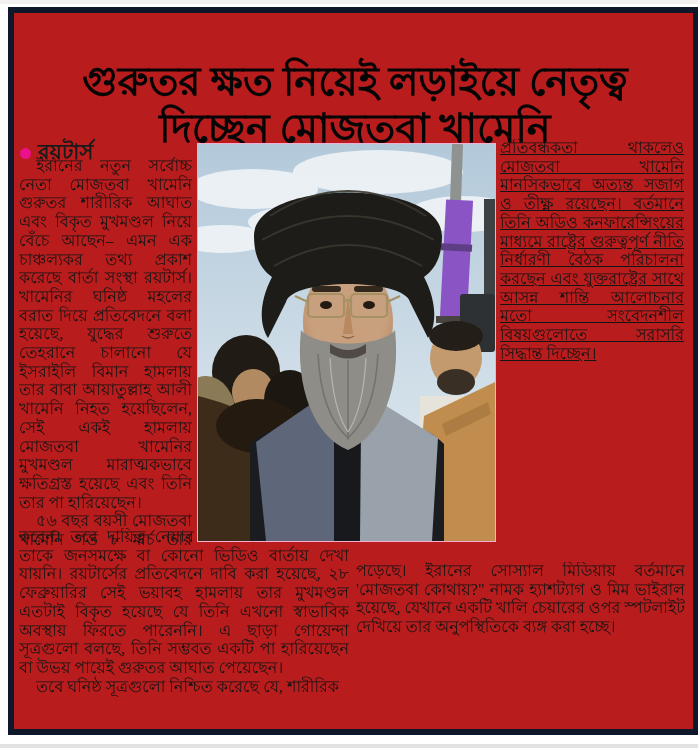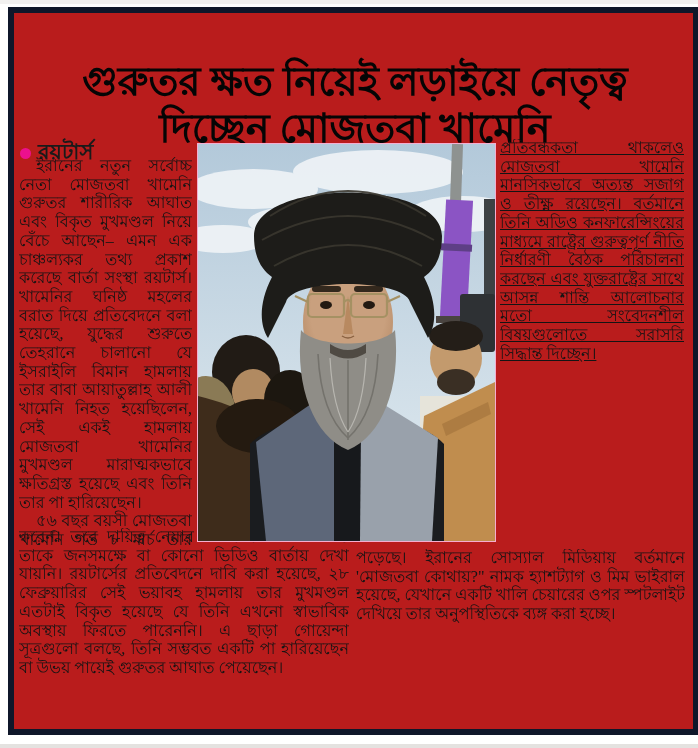--- a/index.html
+++ b/index.html
@@ -25,21 +25,21 @@
   }
   .byline-bullet{
     width:11px;height:11px;border-radius:50%;background:#ec108d;display:inline-block;flex:0 0 auto;
   }
   .bodytext{color:#141414;font-size:16px;line-height:18.7px;text-align:justify;overflow:hidden;position:absolute;}
   .bodytext p{margin:0;}
   .bodytext p.indent{text-indent:17px;}
   .col-left{left:19px;top:157px;width:173px;height:388px;}
   .col-right{left:500px;top:139px;width:184px;height:408px;text-decoration:underline;}
   .block-bottom-left{left:19px;top:528px;width:330px;height:170px;}
-  .block-bottom-right{left:356px;top:549px;width:329px;height:172px;}
+  .block-bottom-right{left:356px;top:562px;width:329px;height:172px;}
   .photo{
     position:absolute;left:197px;top:143px;width:297px;height:397px;
     border:1px solid #f5aed0;background:#b5cbdc;
   }
   .photo svg{display:block;}
 </style>
 </head>
 <body>
 
 <div class="page-top-edge"></div>
@@ -57,20 +57,21 @@
   <p class="indent">ইরানের নতুন সর্বোচ্চ নেতা মোজতবা খামেনি গুরুতর শারীরিক আঘাত এবং বিকৃত মুখমণ্ডল নিয়ে বেঁচে আছেন– এমন এক চাঞ্চল্যকর তথ্য প্রকাশ করেছে বার্তা সংস্থা রয়টার্স। খামেনির ঘনিষ্ঠ মহলের বরাত দিয়ে প্রতিবেদনে বলা হয়েছে, যুদ্ধের শুরুতে তেহরানে চালানো যে ইসরাইলি বিমান হামলায় তার বাবা আয়াতুল্লাহ আলী খামেনি নিহত হয়েছিলেন, সেই একই হামলায় মোজতবা খামেনির মুখমণ্ডল মারাত্মকভাবে ক্ষতিগ্রস্ত হয়েছে এবং তিনি তার পা হারিয়েছেন।</p>
   <p class="indent">৫৬ বছর বয়সী মোজতবা খামেনি গত ৮ মার্চ তার বাবার উত্তরসূরি হিসেবে দায়িত্ব গ্রহণ</p>
 </div>
 
 <div class="bodytext col-right">
   <p>প্রতিবন্ধকতা থাকলেও মোজতবা খামেনি মানসিকভাবে অত্যন্ত সজাগ ও তীক্ষ্ণ রয়েছেন। বর্তমানে তিনি অডিও কনফারেন্সিংয়ের মাধ্যমে রাষ্ট্রের গুরুত্বপূর্ণ নীতি নির্ধারণী বৈঠক পরিচালনা করছেন এবং যুক্তরাষ্ট্রের সাথে আসন্ন শান্তি আলোচনার মতো সংবেদনশীল বিষয়গুলোতে সরাসরি সিদ্ধান্ত দিচ্ছেন।</p>
 </div>
 
 <div class="bodytext block-bottom-left">
   <p>করেন। তবে দায়িত্ব নেয়ার পর থেকে এখন পর্যন্ত তাকে জনসমক্ষে বা কোনো ভিডিও বার্তায় দেখা যায়নি। রয়টার্সের প্রতিবেদনে দাবি করা হয়েছে, ২৮ ফেব্রুয়ারির সেই ভয়াবহ হামলায় তার মুখমণ্ডল এতটাই বিকৃত হয়েছে যে তিনি এখনো স্বাভাবিক অবস্থায় ফিরতে পারেননি। এ ছাড়া গোয়েন্দা সূত্রগুলো বলছে, তিনি সম্ভবত একটি পা হারিয়েছেন বা উভয় পায়েই গুরুতর আঘাত পেয়েছেন।</p>
+  <p class="indent">তবে ঘনিষ্ঠ সূত্রগুলো নিশ্চিত করেছে যে, শারীরিক</p>
 </div>
 
 <div class="bodytext block-bottom-right">
   <p>পড়েছে। ইরানের সোস্যাল মিডিয়ায় বর্তমানে 'মোজতবা কোথায়?" নামক হ্যাশট্যাগ ও মিম ভাইরাল হয়েছে, যেখানে একটি খালি চেয়ারের ওপর স্পটলাইট দেখিয়ে তার অনুপস্থিতিকে ব্যঙ্গ করা হচ্ছে।</p>
 </div>
 
 <div class="photo">
   <svg viewBox="0 0 297 397" width="297" height="397">
     <defs>
       <linearGradient id="skyGrad" x1="0" y1="0" x2="0" y2="1">

